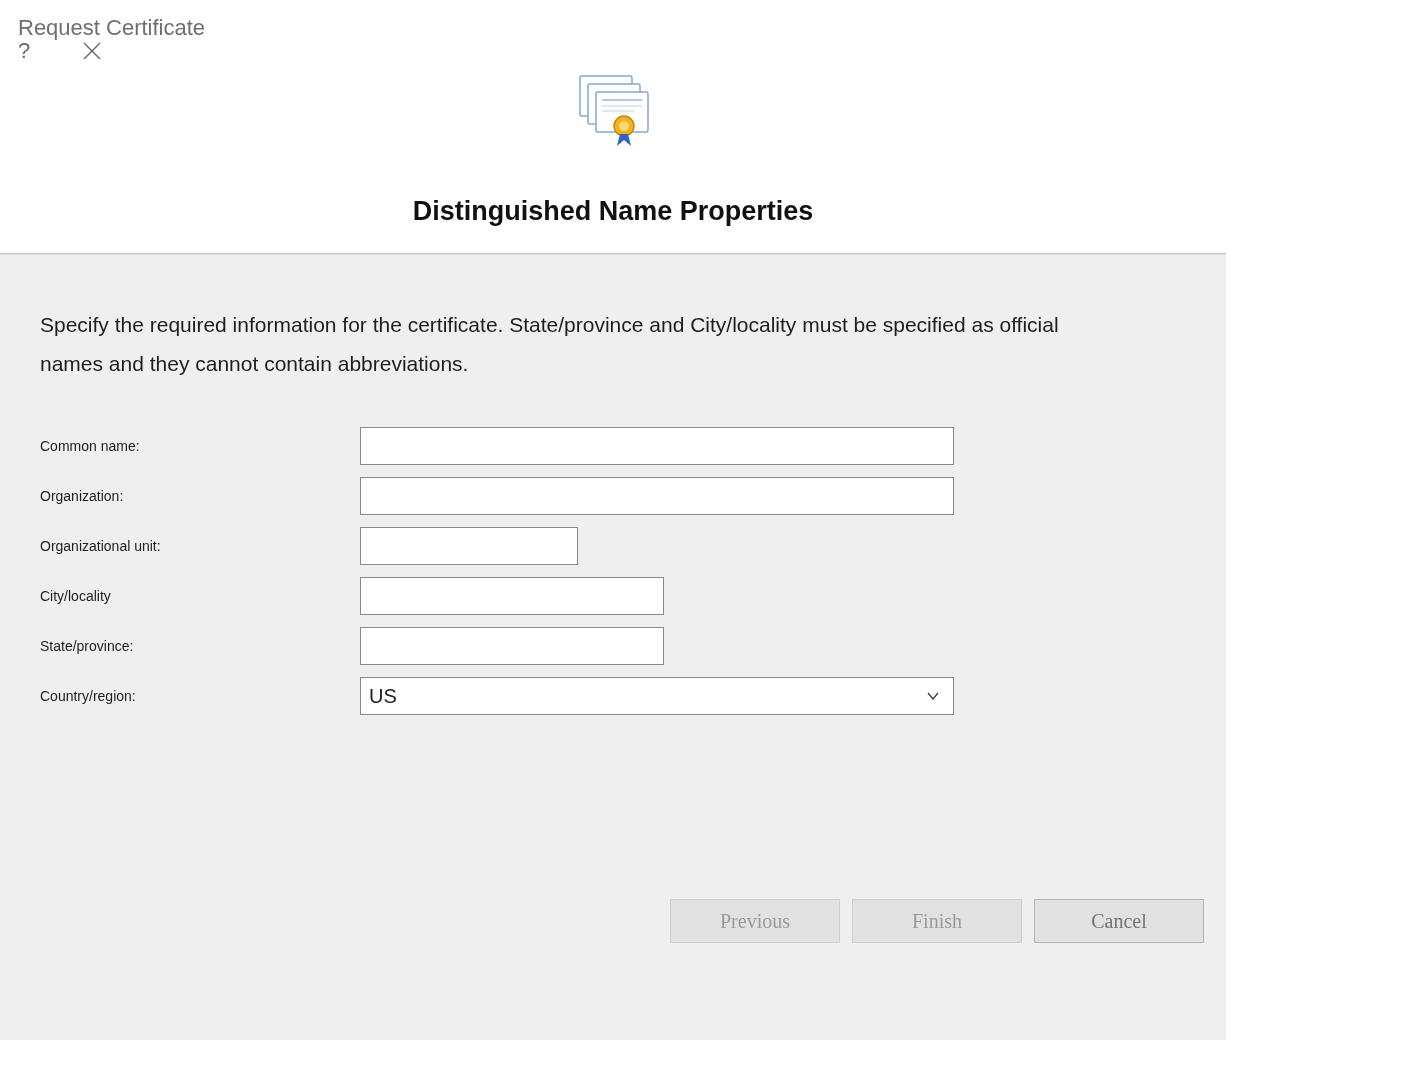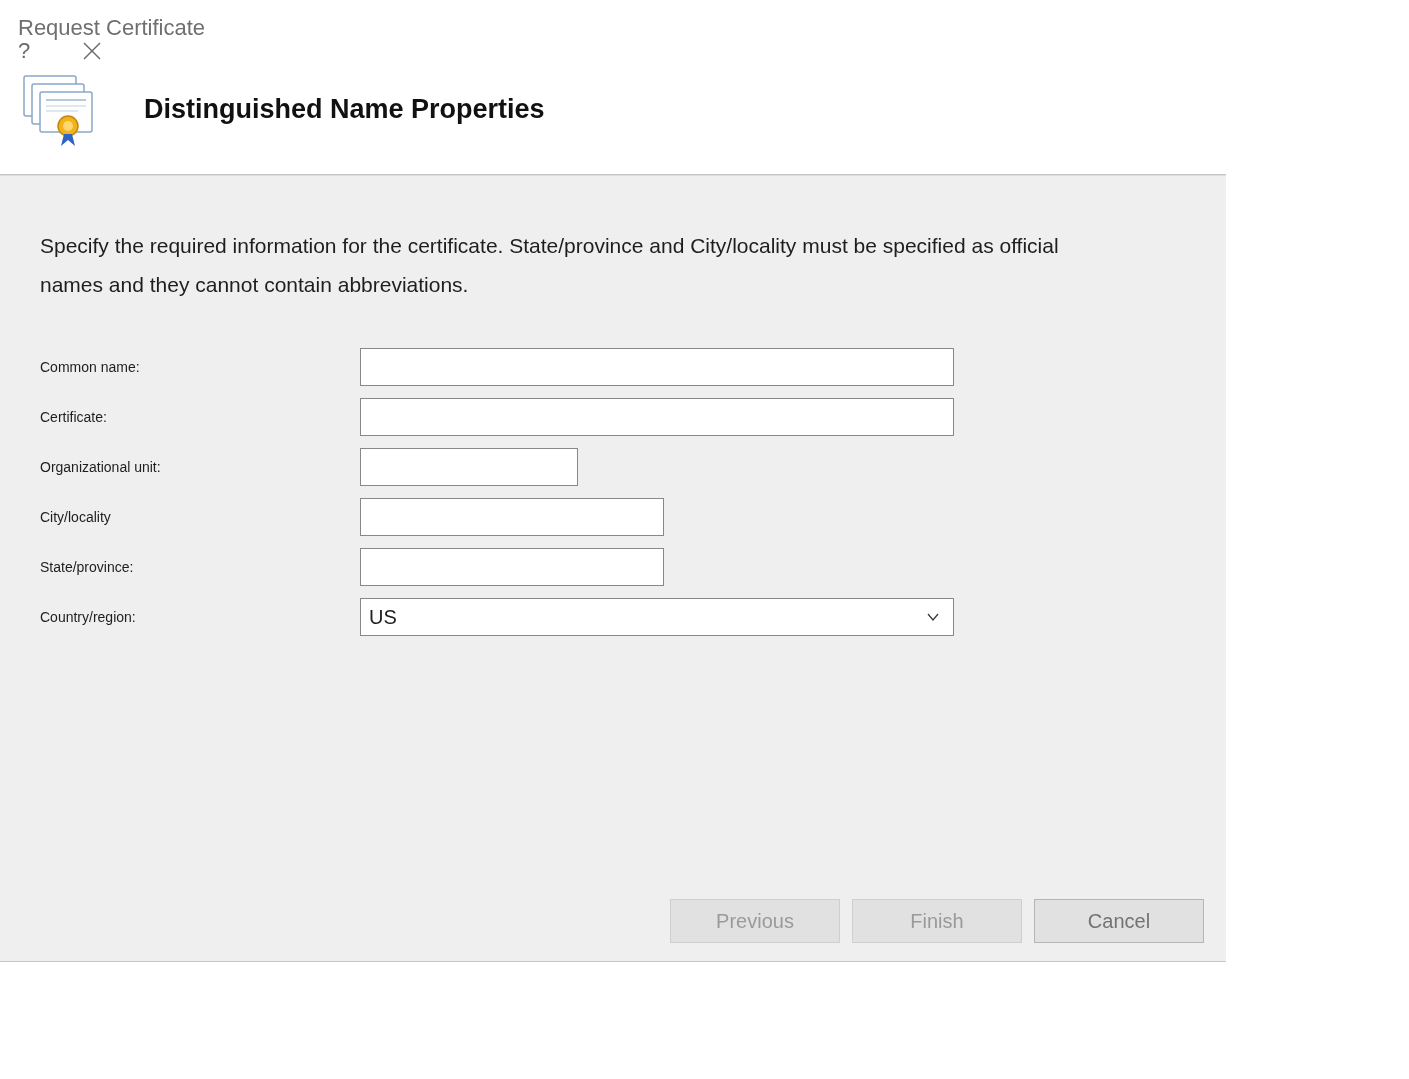--- a/index.html
+++ b/index.html
@@ -45,20 +45,21 @@
       font-size: 22px;
     }
     .titlebar-controls .close-icon svg {
       width: 20px; height: 20px; display:block;
     }
     .header {
       display: flex;
       align-items: center;
       padding: 10px 18px 26px 18px;
       gap: 48px;
+      flex-direction: column;
     }
     .cert-icon { width: 78px; height: 78px; flex:0 0 auto; }
     .page-heading {
       font-weight: 700;
       font-size: 27px;
       color: #111;
     }
     .divider {
       height: 1px;
       background: #c4c4c4;
@@ -109,20 +110,21 @@
     .select .chevron svg { width:16px; height:16px; display:block; stroke:#333; stroke-width:1.2; fill:none;}
     .w-650 { width: 594px; }
     .w-218 { width: 218px; }
     .w-304 { width: 304px; }
     .dialog-buttons {
       position: absolute;
       bottom: 18px;
       right: 22px;
       display: flex;
       gap: 12px;
+      font-family: Liberation Serif, serif;
     }
     .btn {
       min-width: 170px;
       height: 44px;
       border: 1px solid #b5b5b5;
       background: #e1e1e1;
       font-family: inherit;
       font-size: 20px;
       color: #737373;
       display:flex; align-items:center; justify-content:center;
@@ -173,21 +175,21 @@
   <div class="content">
 
     <div class="desc">Specify the required information for the certificate. State/province and City/locality must be specified as official names and they cannot contain abbreviations.</div>
 
     <div class="form-row">
       <div class="form-label">Common name:</div>
       <div class="form-ctrl"><input type="text" class="w-650" value="" style=""></div>
     </div>
 
     <div class="form-row">
-      <div class="form-label">Certificate:</div>
+      <div class="form-label">Organization:</div>
       <div class="form-ctrl"><input type="text" class="w-650" value="" style=""></div>
     </div>
 
     <div class="form-row">
       <div class="form-label">Organizational unit:</div>
       <div class="form-ctrl"><input type="text" class="w-218" value="" style=""></div>
     </div>
 
     <div class="form-row">
       <div class="form-label">City/locality</div>

